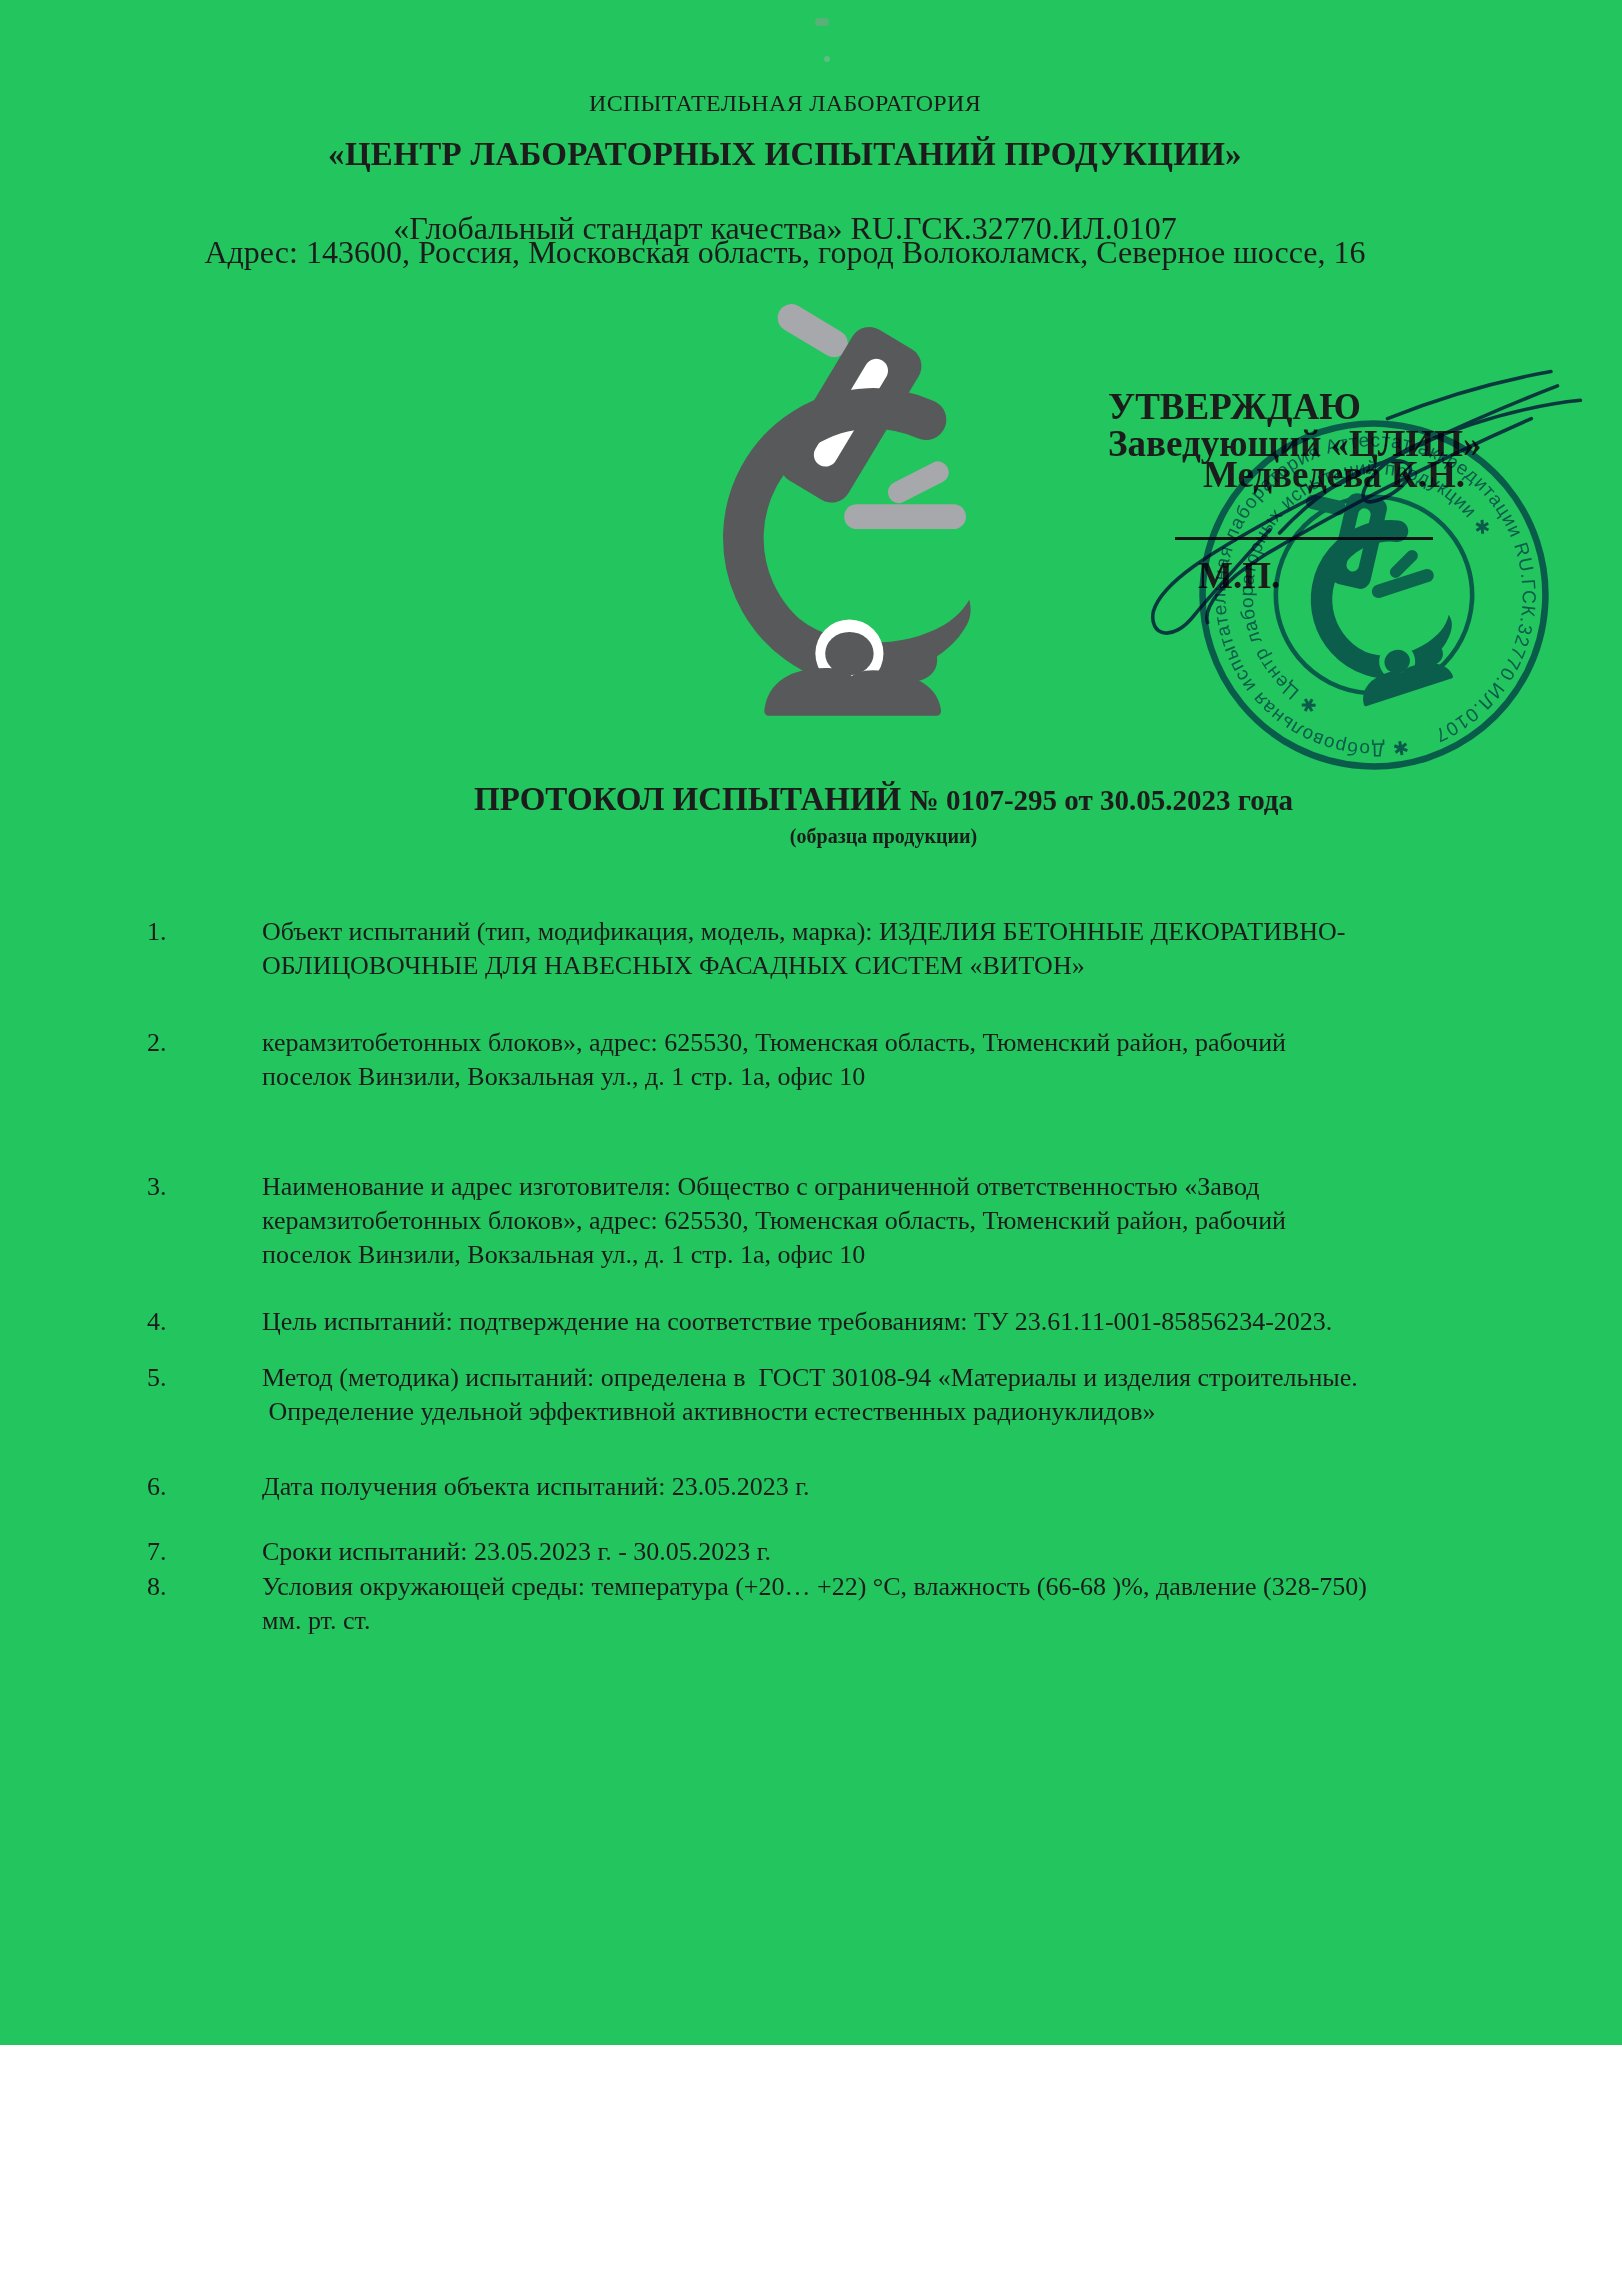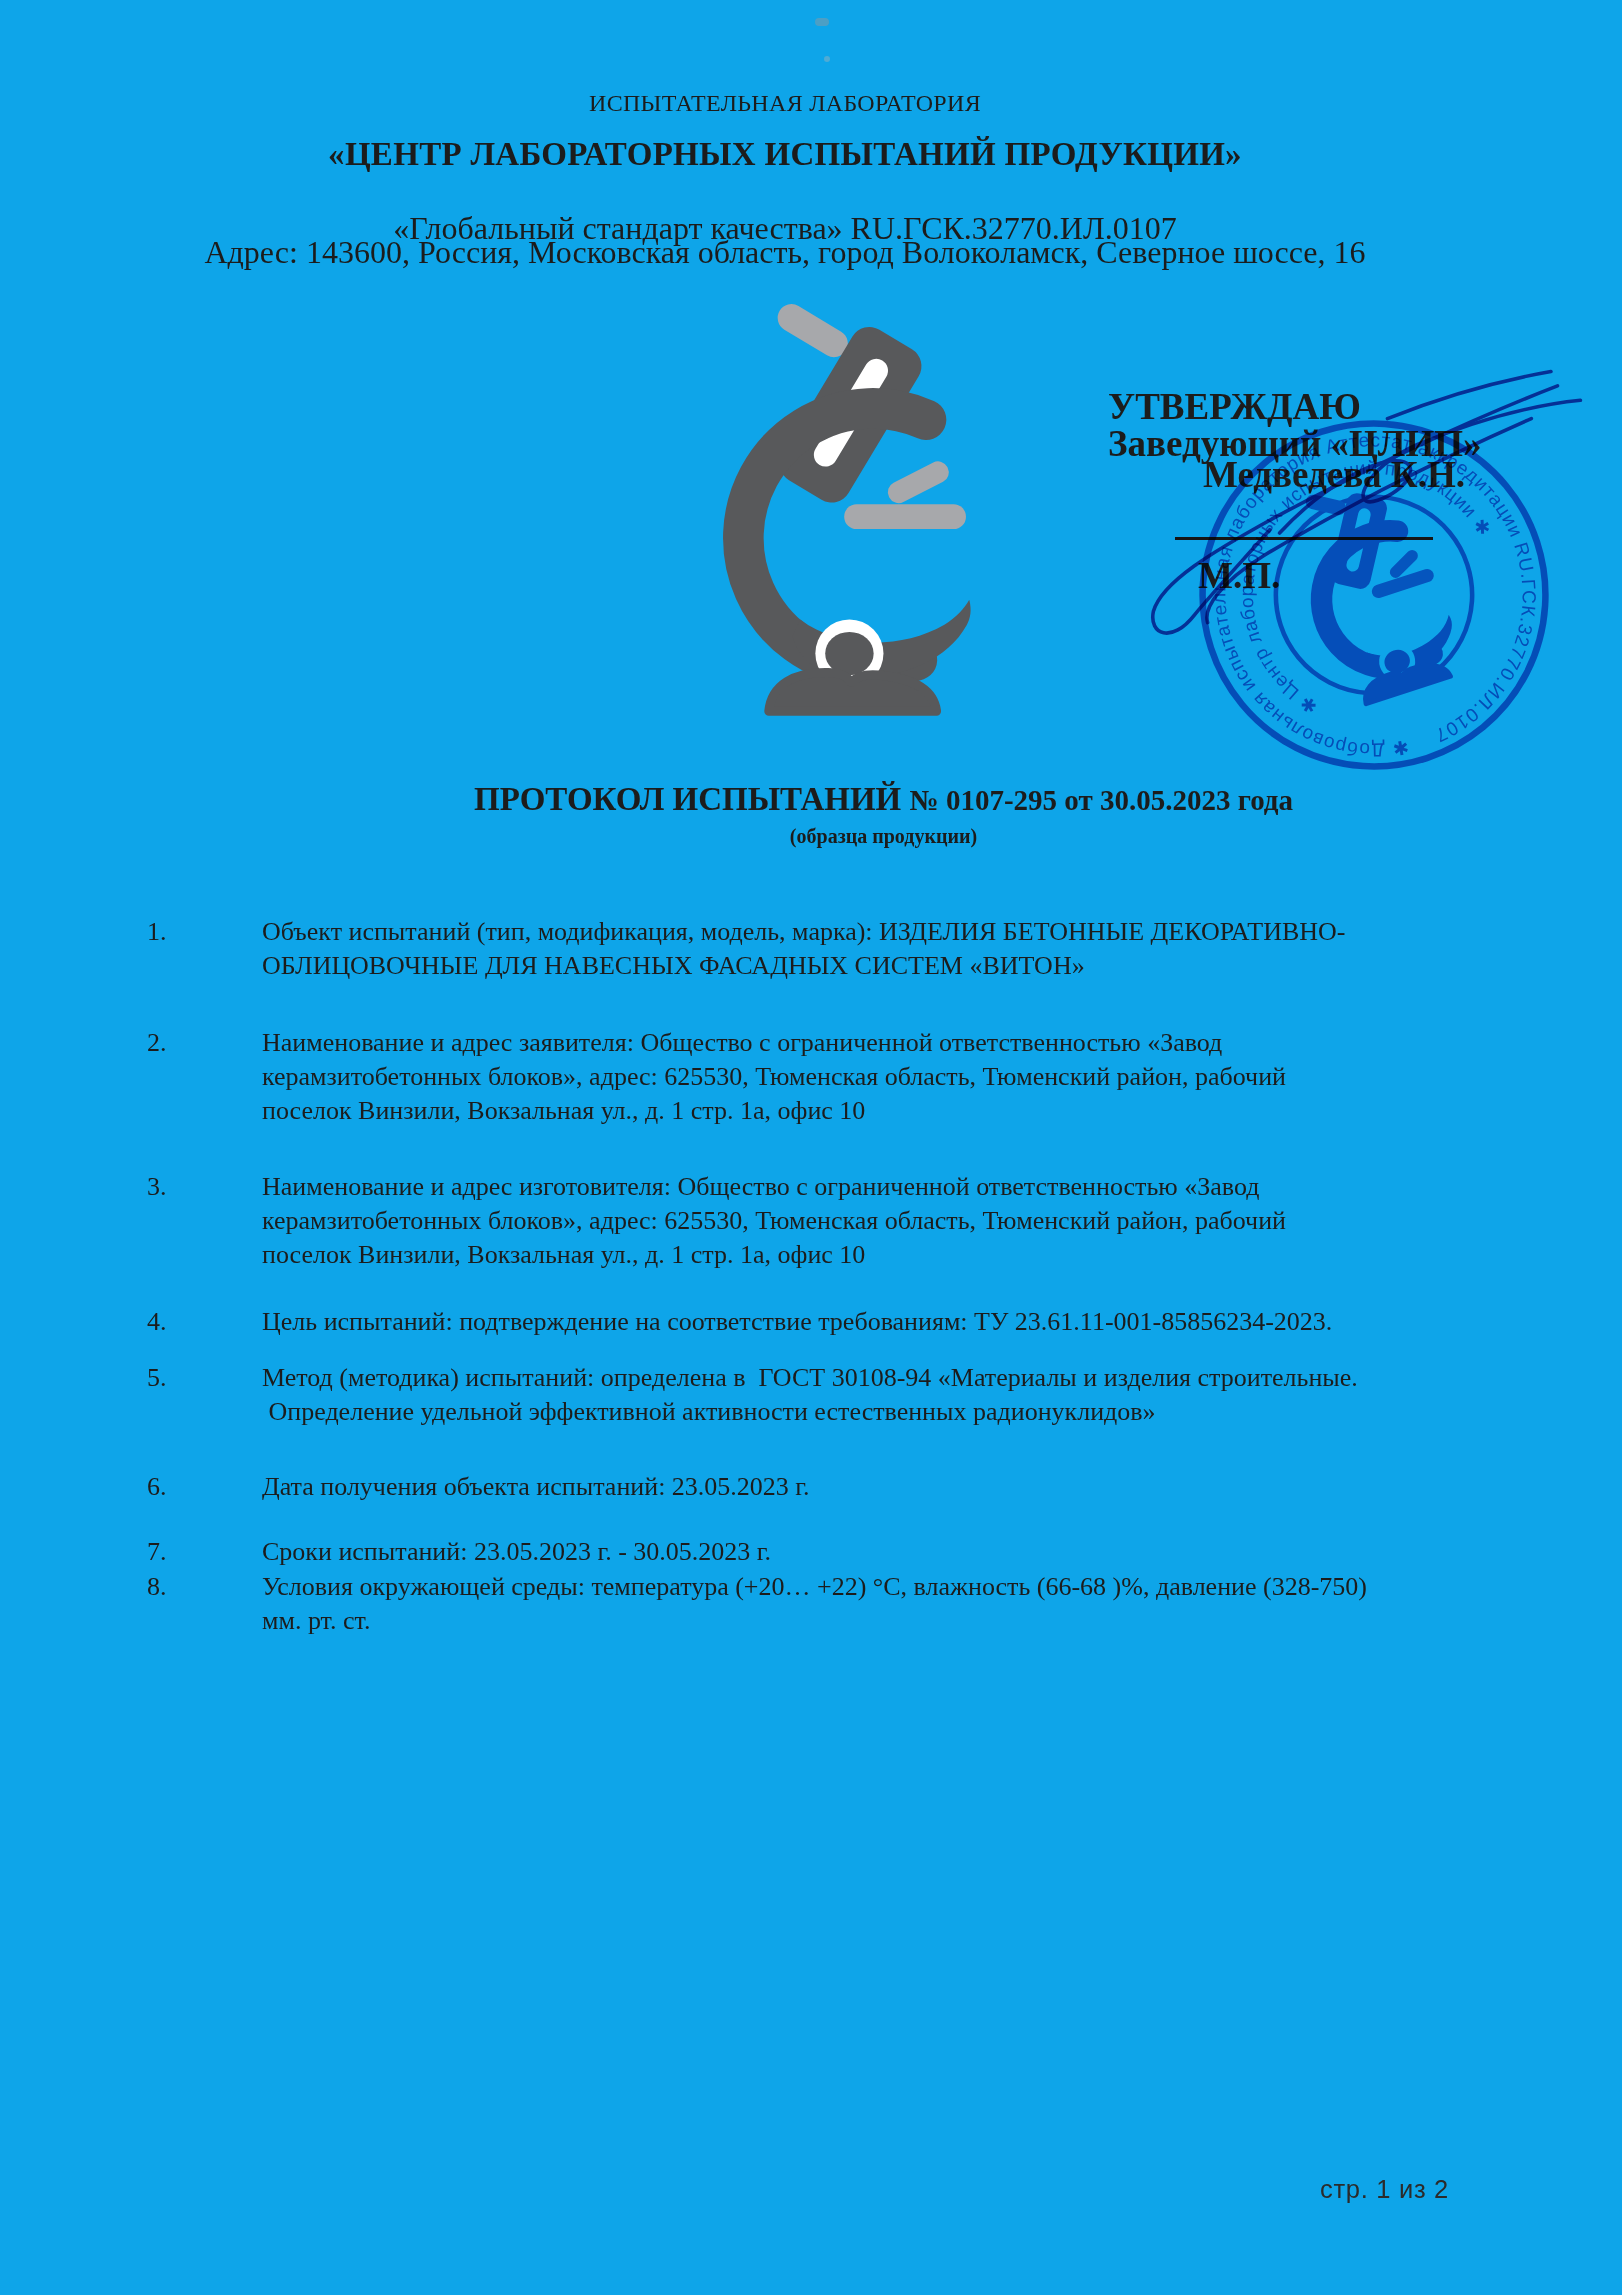--- a/index.html
+++ b/index.html
@@ -1,17 +1,17 @@
 <!DOCTYPE html>
 <html style="font-size:10.5px"><head>
 <meta charset="utf-8">
 <style>
   html,body{margin:0;padding:0;background:#ffffff;}
   .page{
-    position:relative;width:1623px;height:2295px;background:#0ea5e9;
+    position:relative;width:1623px;height:2045px;background:#22c55e;
     font-family:"Liberation Serif",serif;color:#1c1c1c;overflow:hidden;
   }
   
   .hdr{position:absolute;left:0;width:1570px;text-align:center;}
   .hdr-lab{top:90px;font-size:24px;letter-spacing:0.3px;}
   .hdr-org{top:136px;font-size:33px;font-weight:bold;letter-spacing:0.3px;}
   .hdr-acc{top:210px;font-size:32px;}
   .hdr-addr{top:234px;font-size:32px;}
   
   .speck1{position:absolute;left:815px;top:18.3px;width:14.4px;height:7.9px;border-radius:3.9px;background:#9a9a9a;opacity:.45;}
@@ -127,21 +127,20 @@
       <div class="item">
         <span class="num">1.</span>
         <div class="lines">
           <div class="line">Объект испытаний (тип, модификация, модель, марка): ИЗДЕЛИЯ БЕТОННЫЕ ДЕКОРАТИВНО-</div>
           <div class="line">ОБЛИЦОВОЧНЫЕ ДЛЯ НАВЕСНЫХ ФАСАДНЫХ СИСТЕМ «ВИТОН»</div>
         </div>
       </div>
       <div class="item">
         <span class="num">2.</span>
         <div class="lines">
-          <div class="line">Наименование и адрес заявителя: Общество с ограниченной ответственностью «Завод</div>
           <div class="line">керамзитобетонных блоков», адрес: 625530, Тюменская область, Тюменский район, рабочий</div>
           <div class="line">поселок Винзили, Вокзальная ул., д. 1 стр. 1а, офис 10</div>
         </div>
       </div>
       <div class="item">
         <span class="num">3.</span>
         <div class="lines">
           <div class="line">Наименование и адрес изготовителя: Общество с ограниченной ответственностью «Завод</div>
           <div class="line">керамзитобетонных блоков», адрес: 625530, Тюменская область, Тюменский район, рабочий</div>
           <div class="line">поселок Винзили, Вокзальная ул., д. 1 стр. 1а, офис 10</div>

